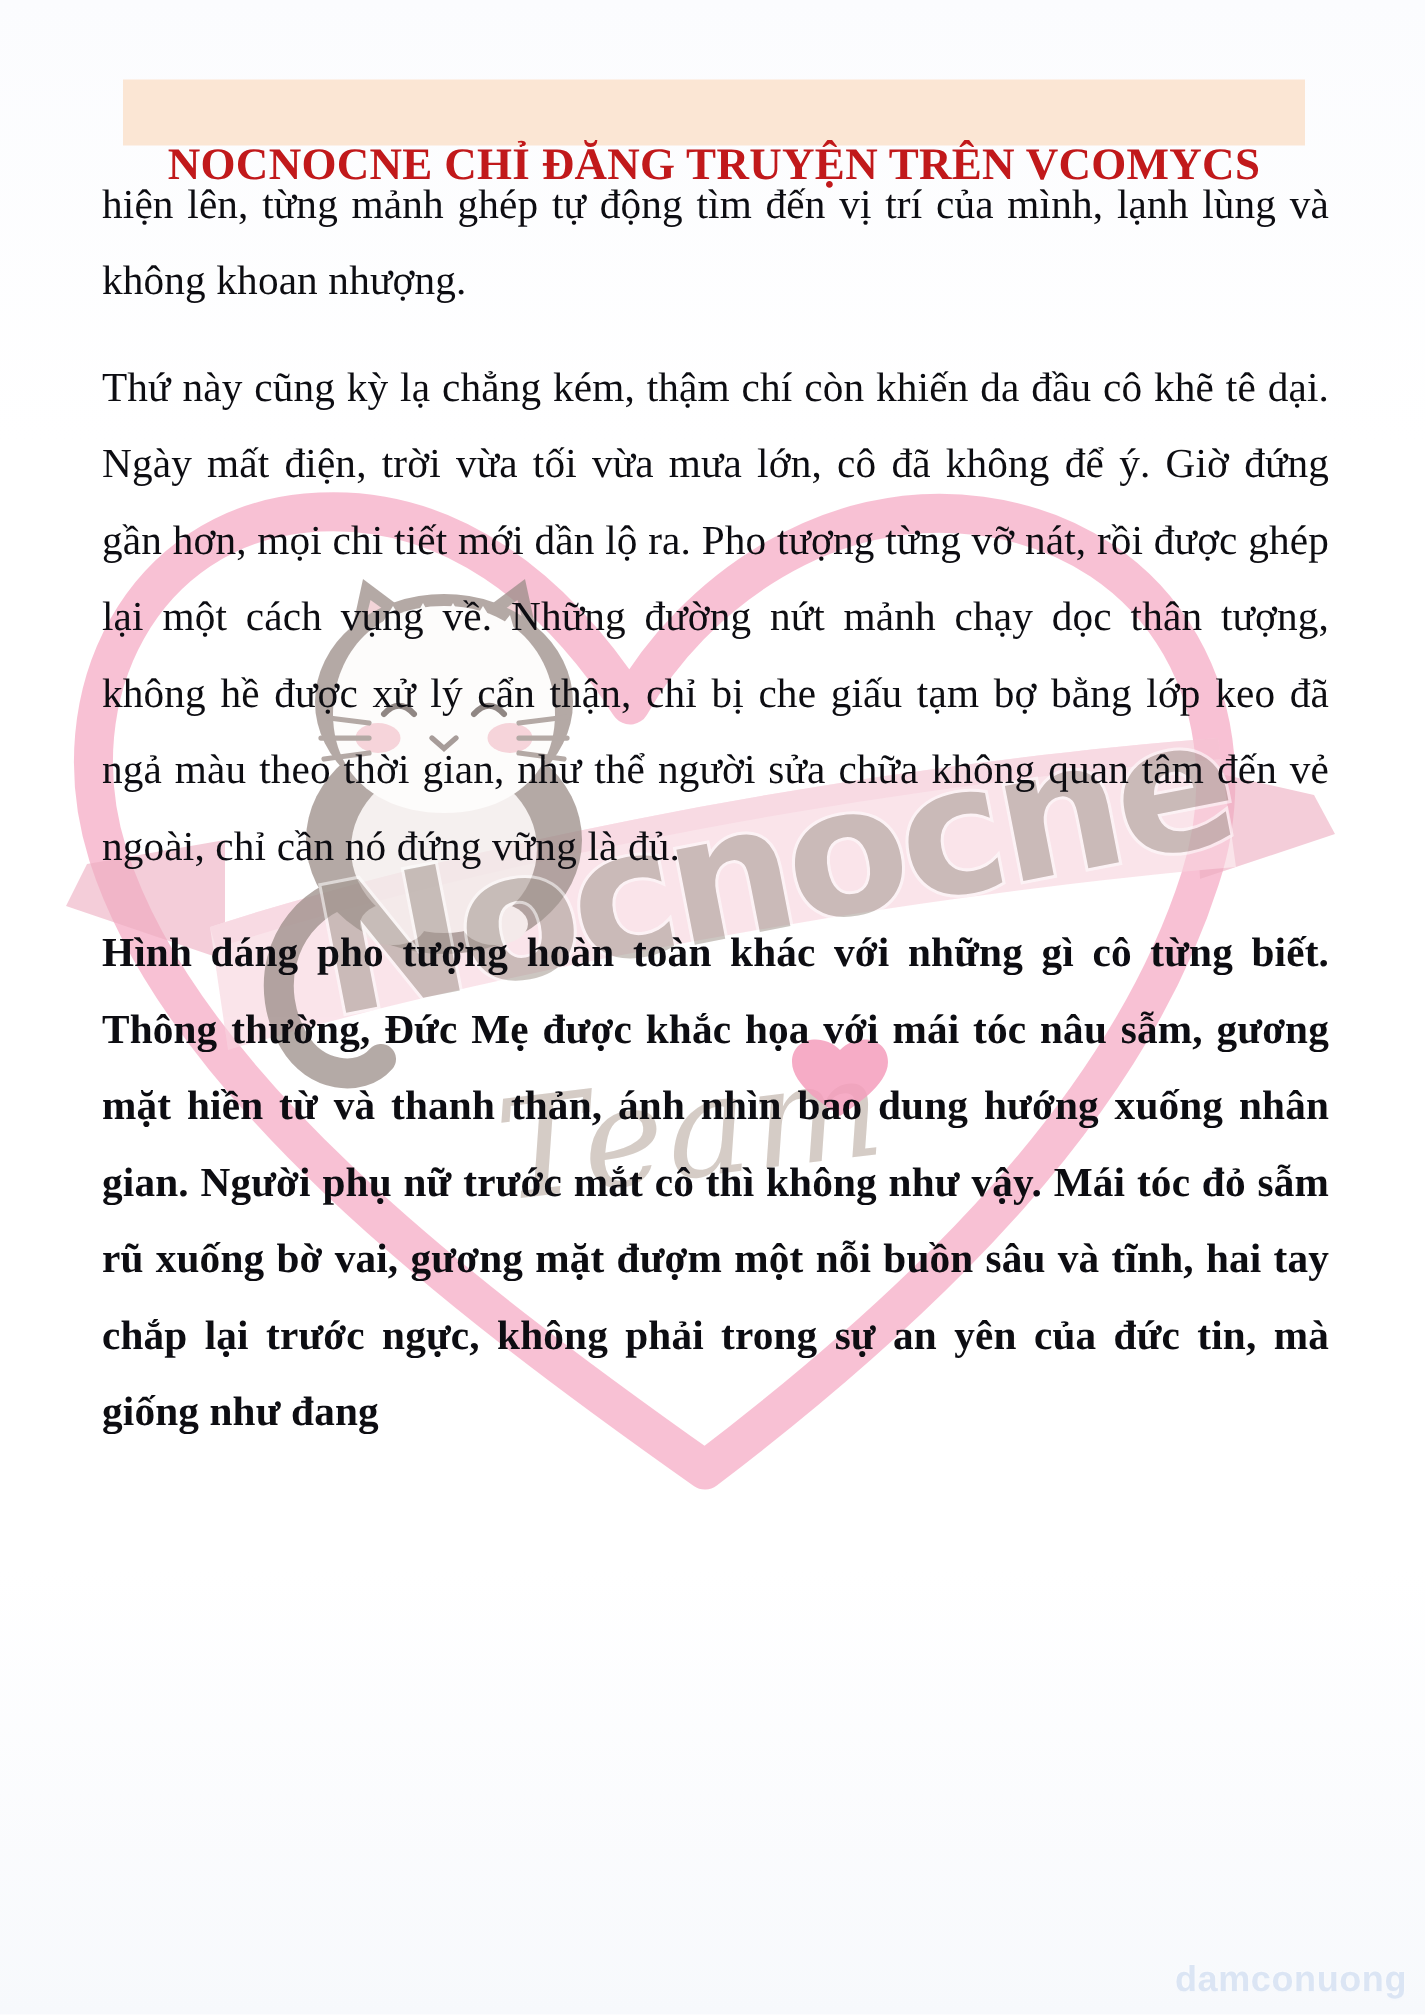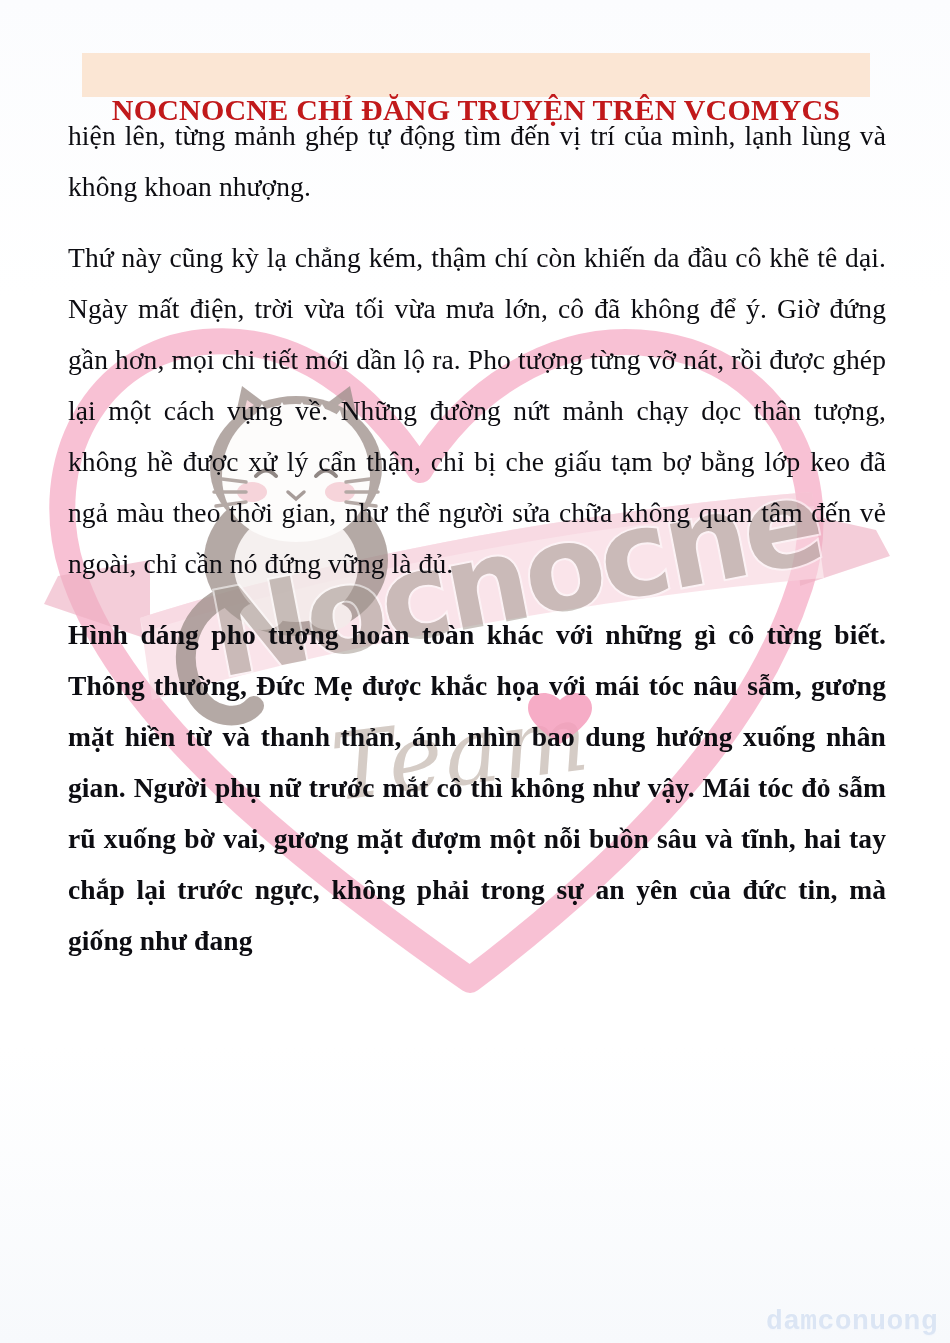--- a/index.html
+++ b/index.html
@@ -118,22 +118,22 @@
     top: -3px;
     width: 26px;
     height: 30px;
   }
 
   .corner-tag {
     position: absolute;
     right: 12px;
     top: 1306px;
     z-index: 6;
-    font-family: Liberation Mono, monospace;
-    font-size: 28px;
+    font-family: Liberation Sans, sans-serif;
+    font-size: 24px;
     font-weight: bold;
     letter-spacing: 0.4px;
     color: #dbe5f4;
     text-shadow: 0 0 2px #ffffff, 0 1px 1px #eef3fa;
   }
 </style>
 </head>
 <body>
 
 <div class="page">

